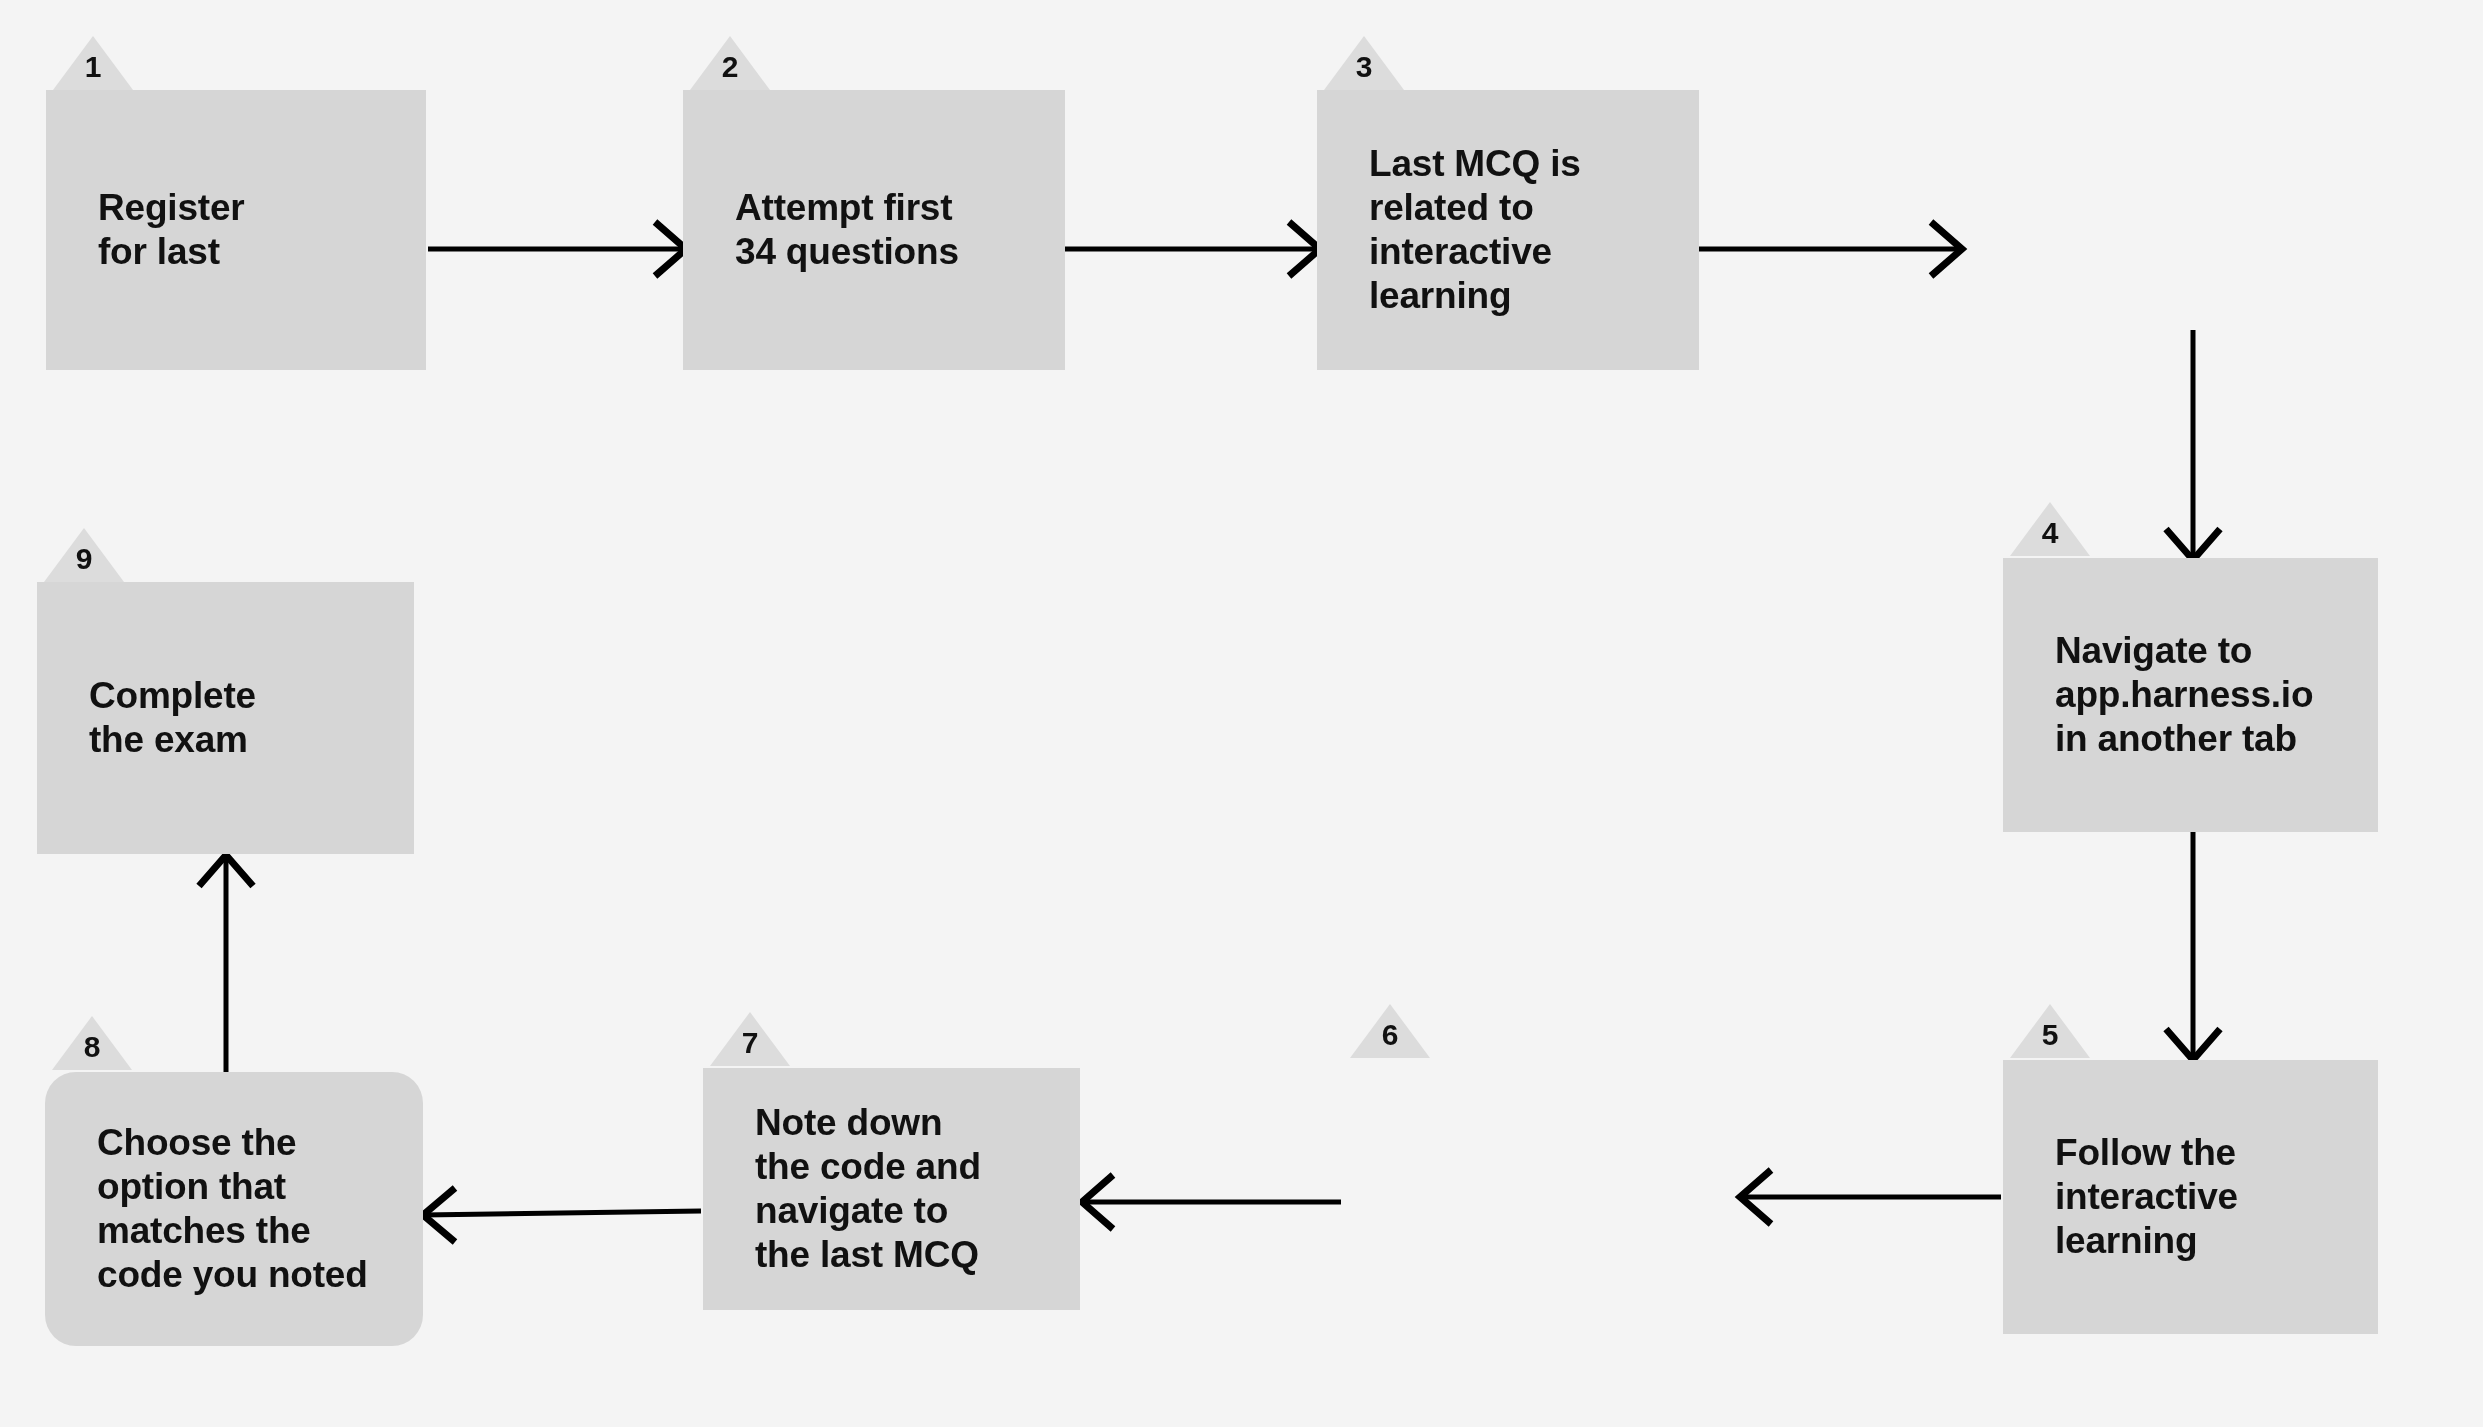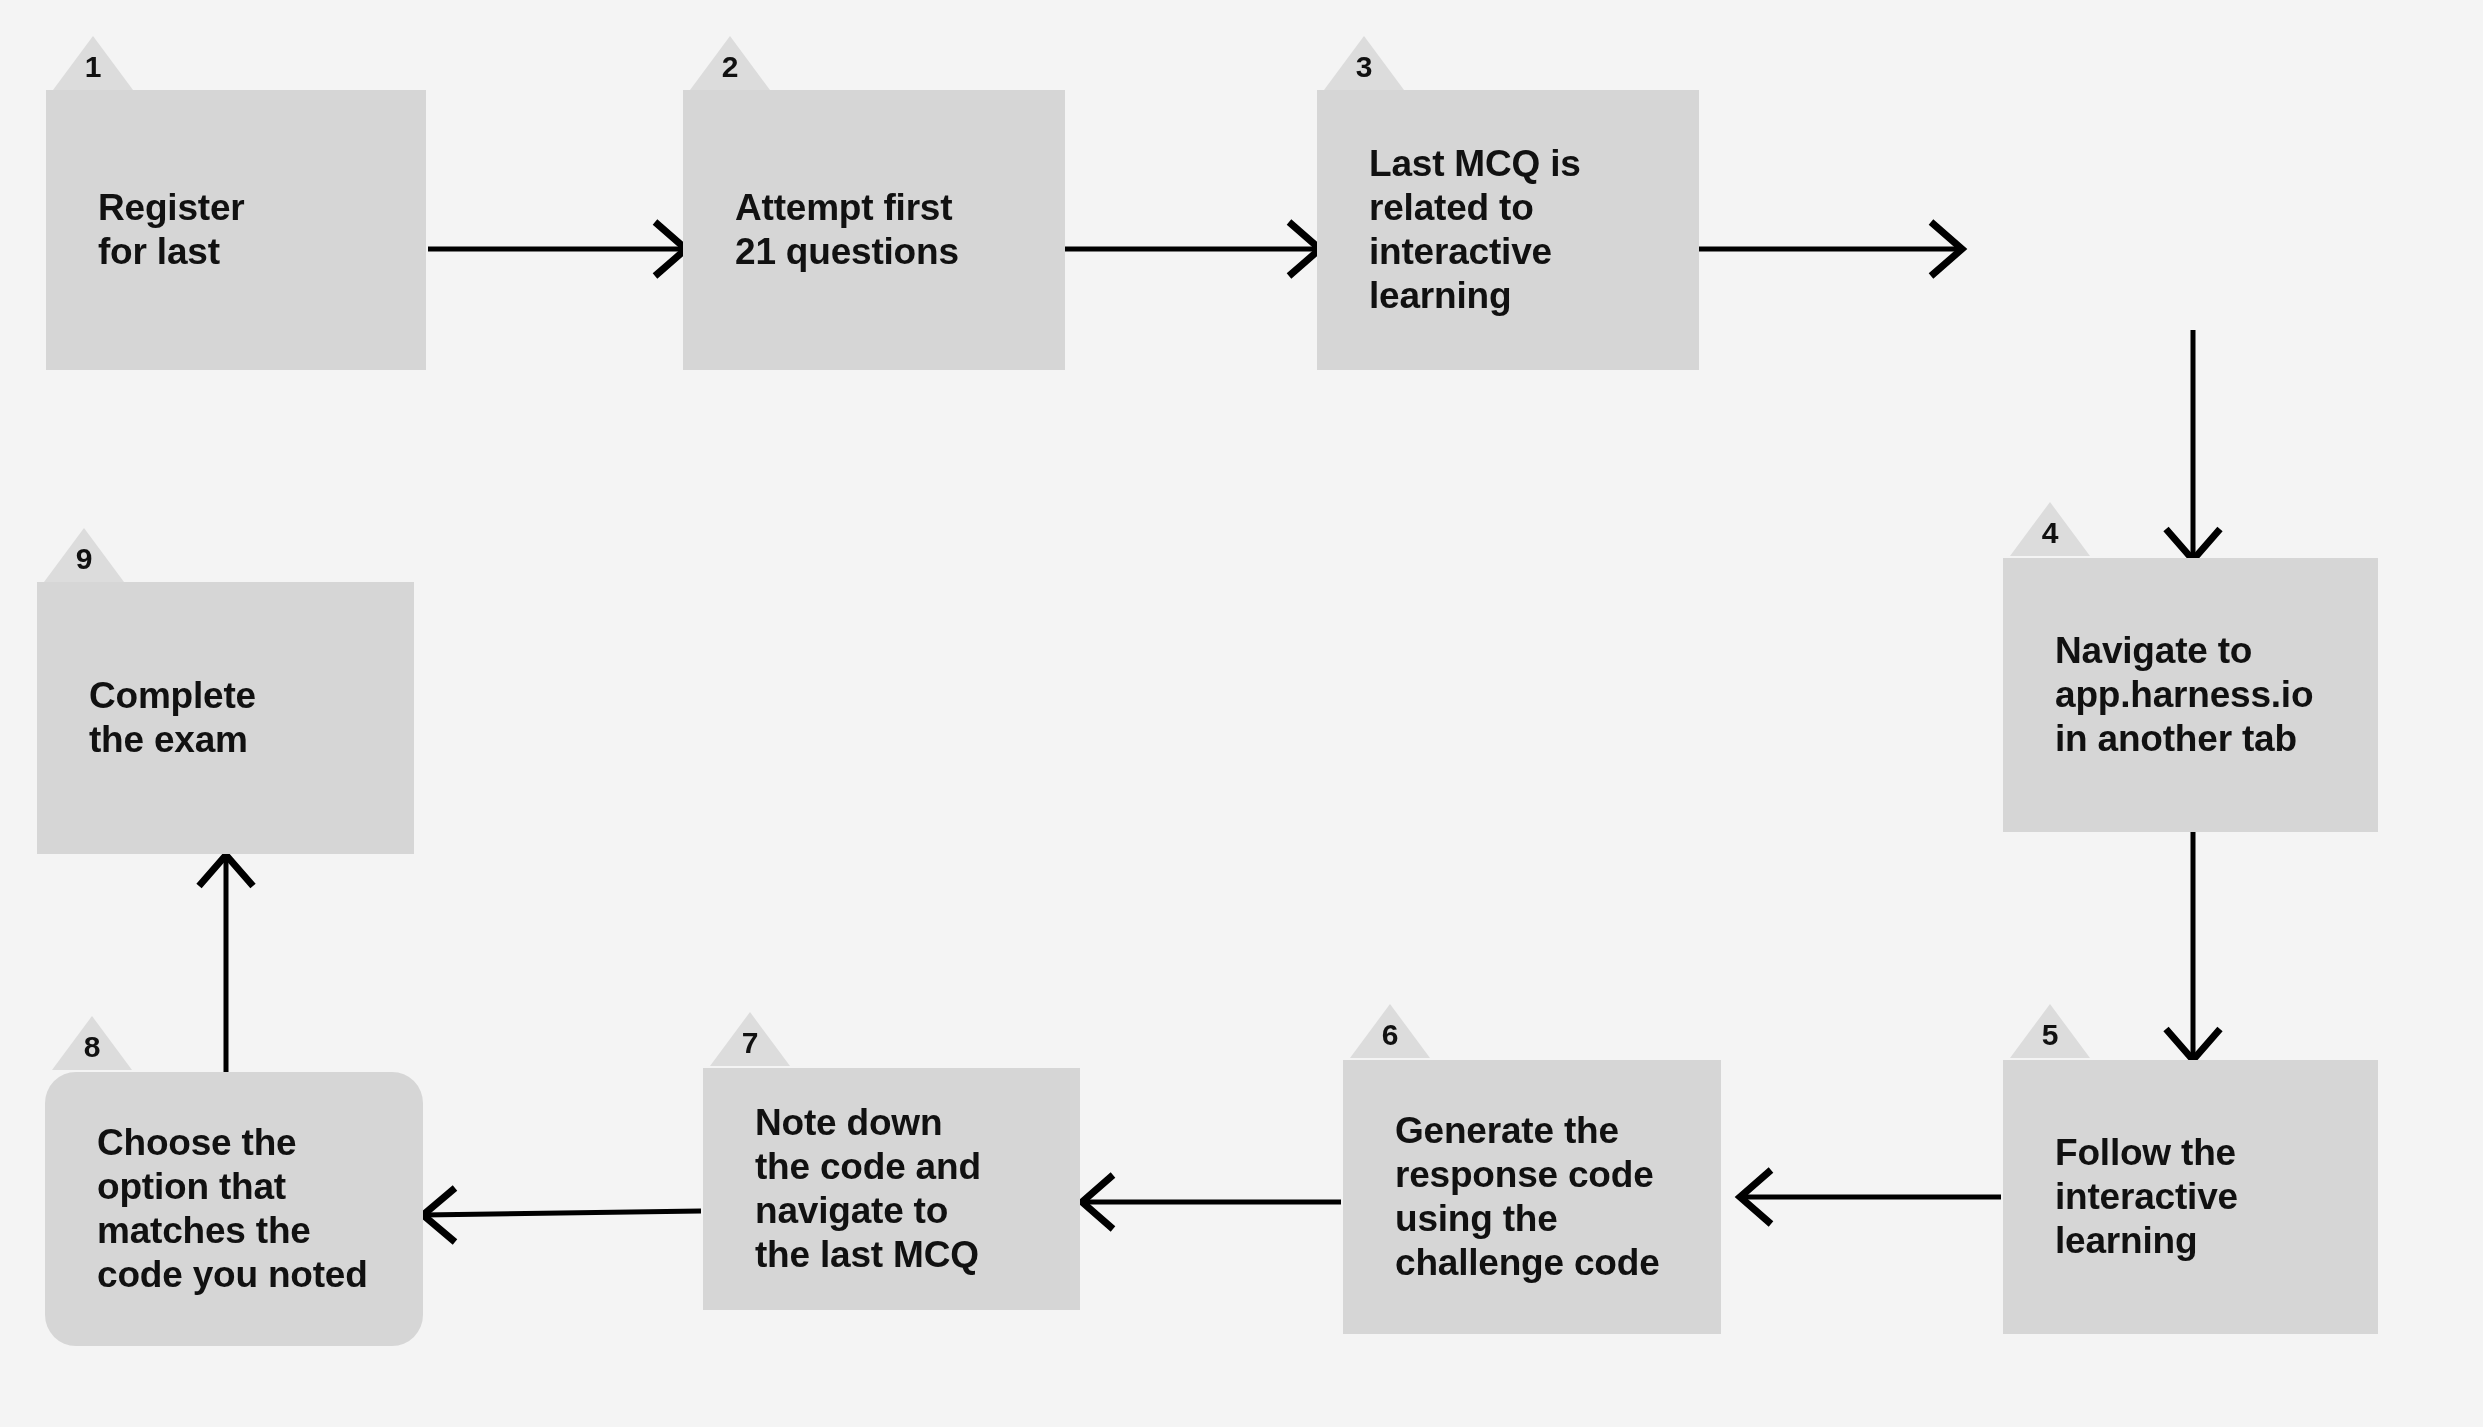--- a/index.html
+++ b/index.html
@@ -140,21 +140,21 @@
     <div class="node-label">Register
 for last</div>
   </div>
 
   <div class="badge" style="left:690px; top:36px;">
     <div class="tri"></div>
     <div class="num">2</div>
   </div>
   <div class="node rect" style="left:683px; top:90px; width:382px; height:280px;">
     <div class="node-label">Attempt first
-21 questions</div>
+34 questions</div>
   </div>
 
   <div class="badge" style="left:1324px; top:36px;">
     <div class="tri"></div>
     <div class="num">3</div>
   </div>
   <div class="node rect" style="left:1317px; top:90px; width:382px; height:280px;">
     <div class="node-label">Last MCQ is
 related to
 interactive
@@ -179,26 +179,20 @@
   <div class="node rect" style="left:2003px; top:1060px; width:375px; height:274px;">
     <div class="node-label">Follow the
 interactive
 learning</div>
   </div>
 
   <div class="badge" style="left:1350px; top:1004px;">
     <div class="tri"></div>
     <div class="num">6</div>
   </div>
-  <div class="node rect" style="left:1343px; top:1060px; width:378px; height:274px;">
-    <div class="node-label">Generate the
-response code
-using the
-challenge code</div>
-  </div>
 
   <div class="badge" style="left:710px; top:1012px;">
     <div class="tri"></div>
     <div class="num">7</div>
   </div>
   <div class="node rect" style="left:703px; top:1068px; width:377px; height:242px;align-items:center;">
     <div class="node-label">Note down
 the code and
 navigate to
 the last MCQ</div>

